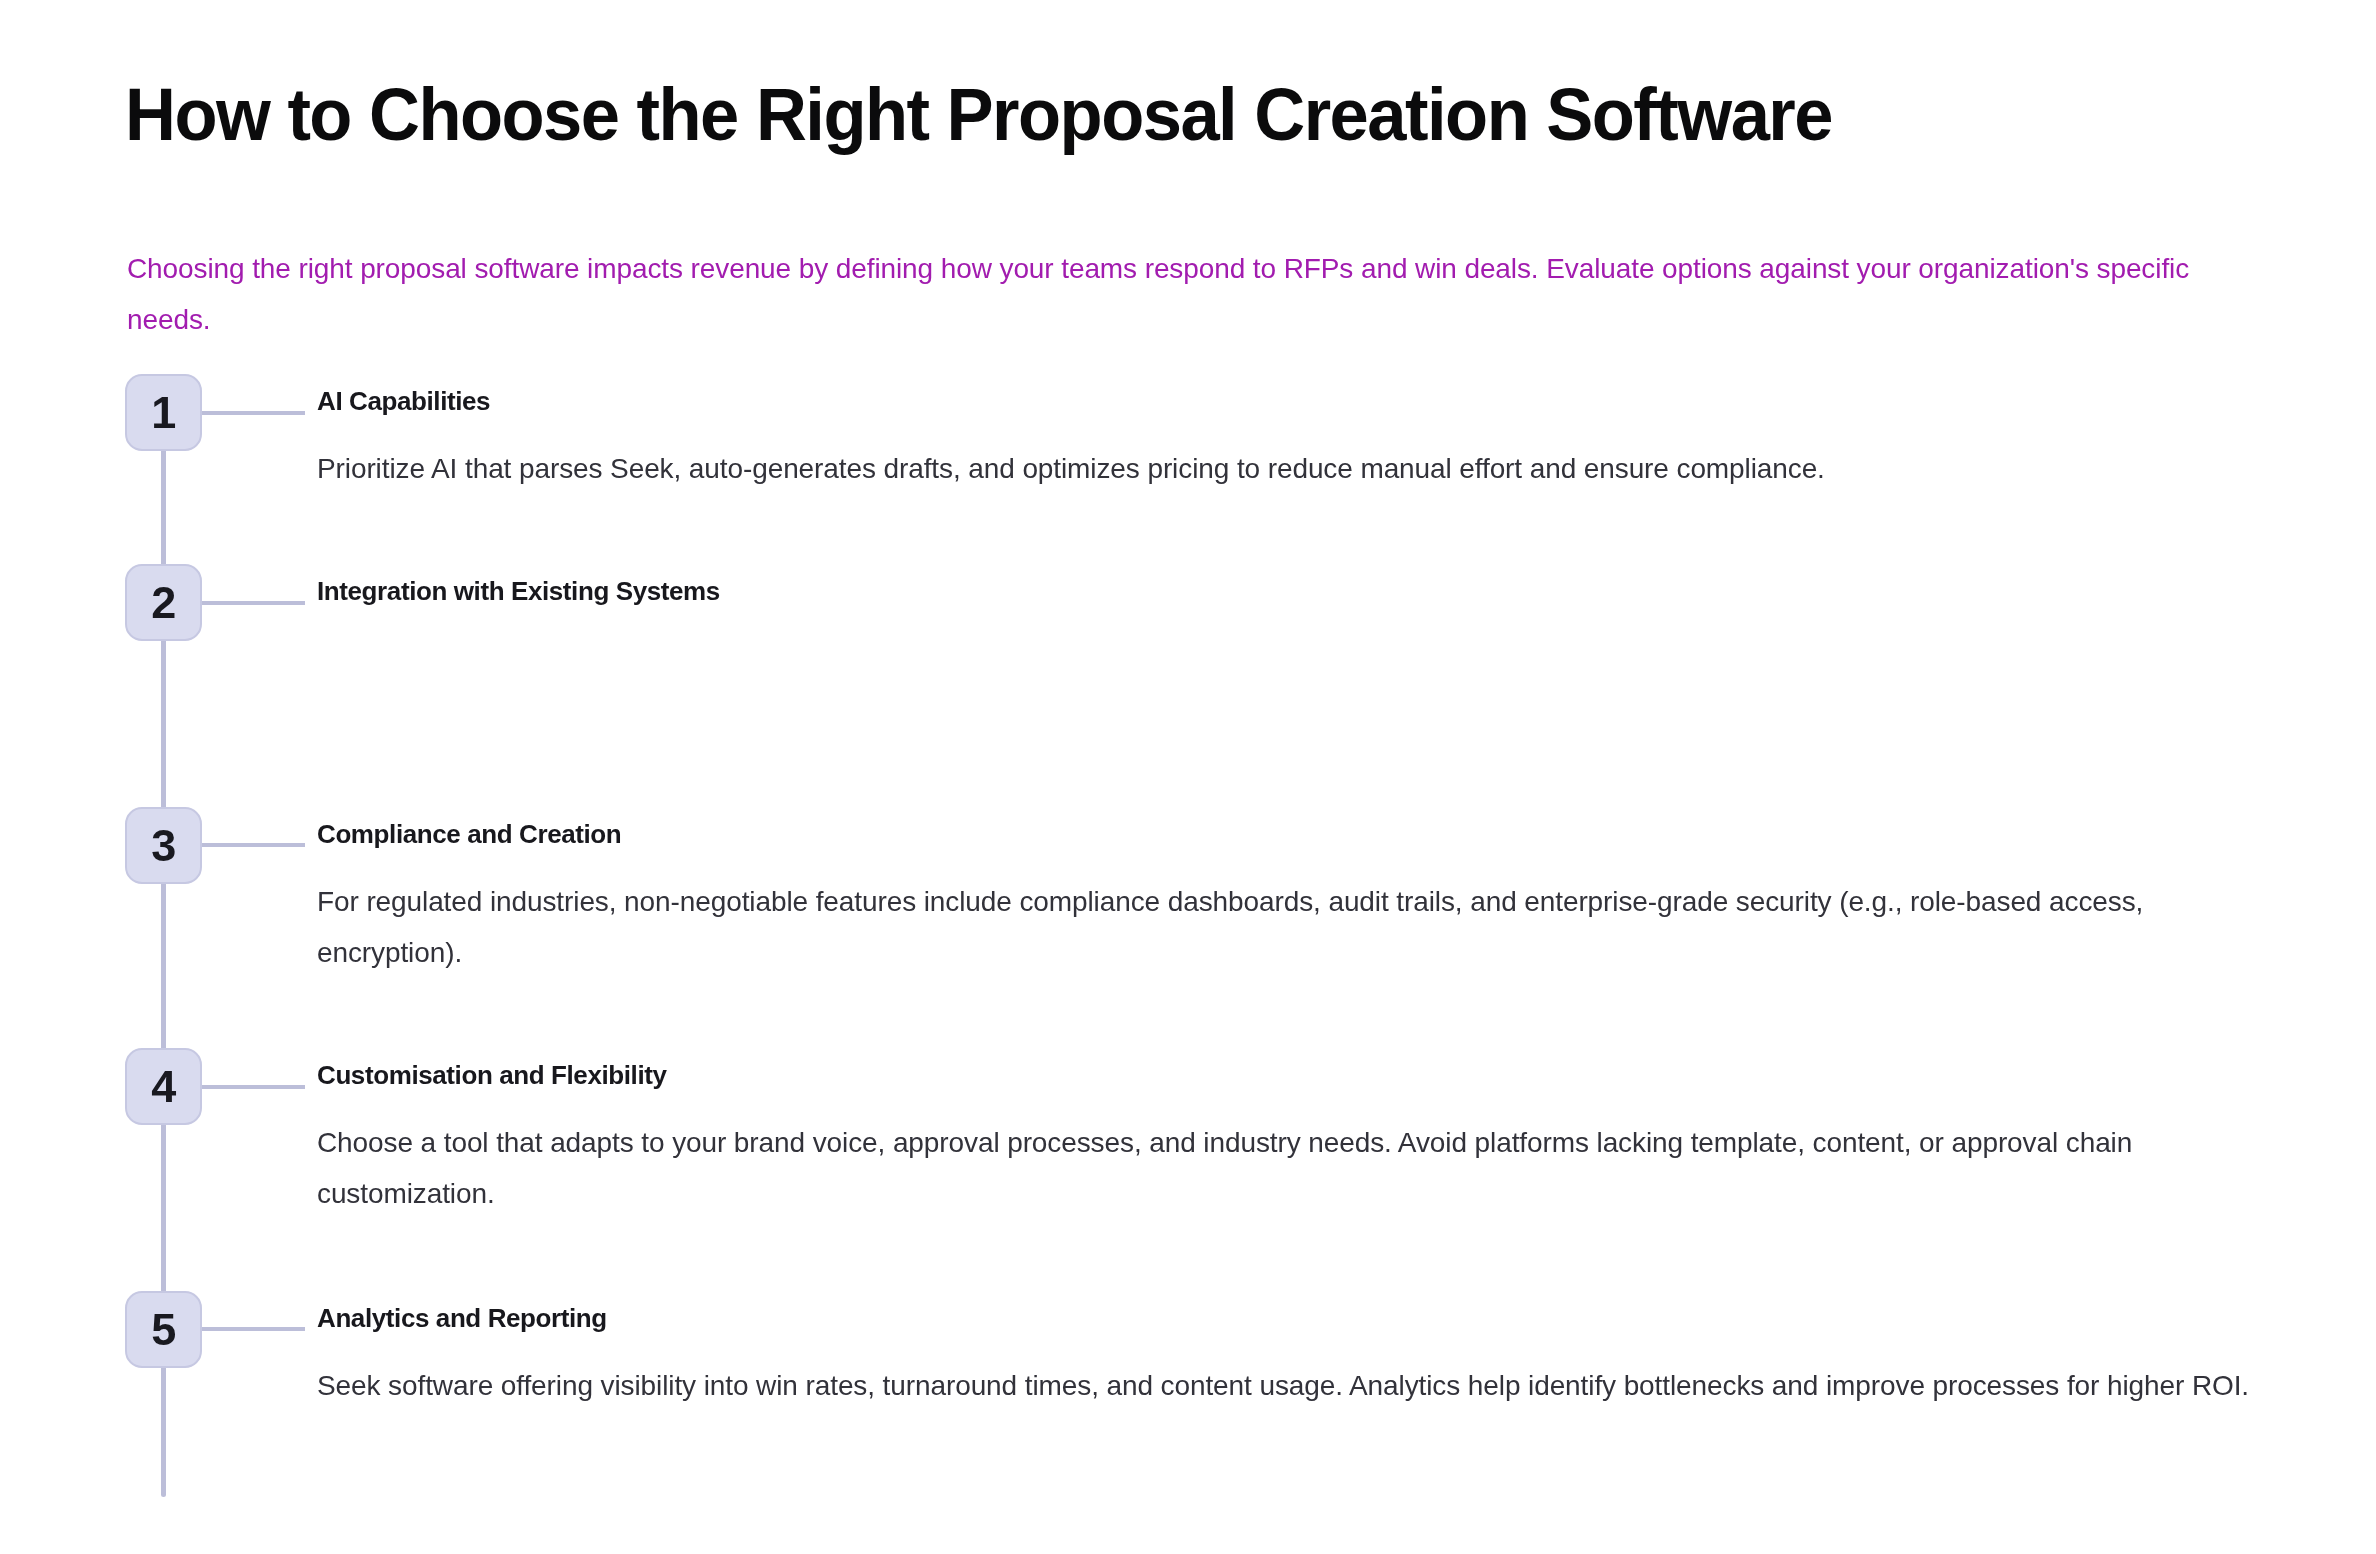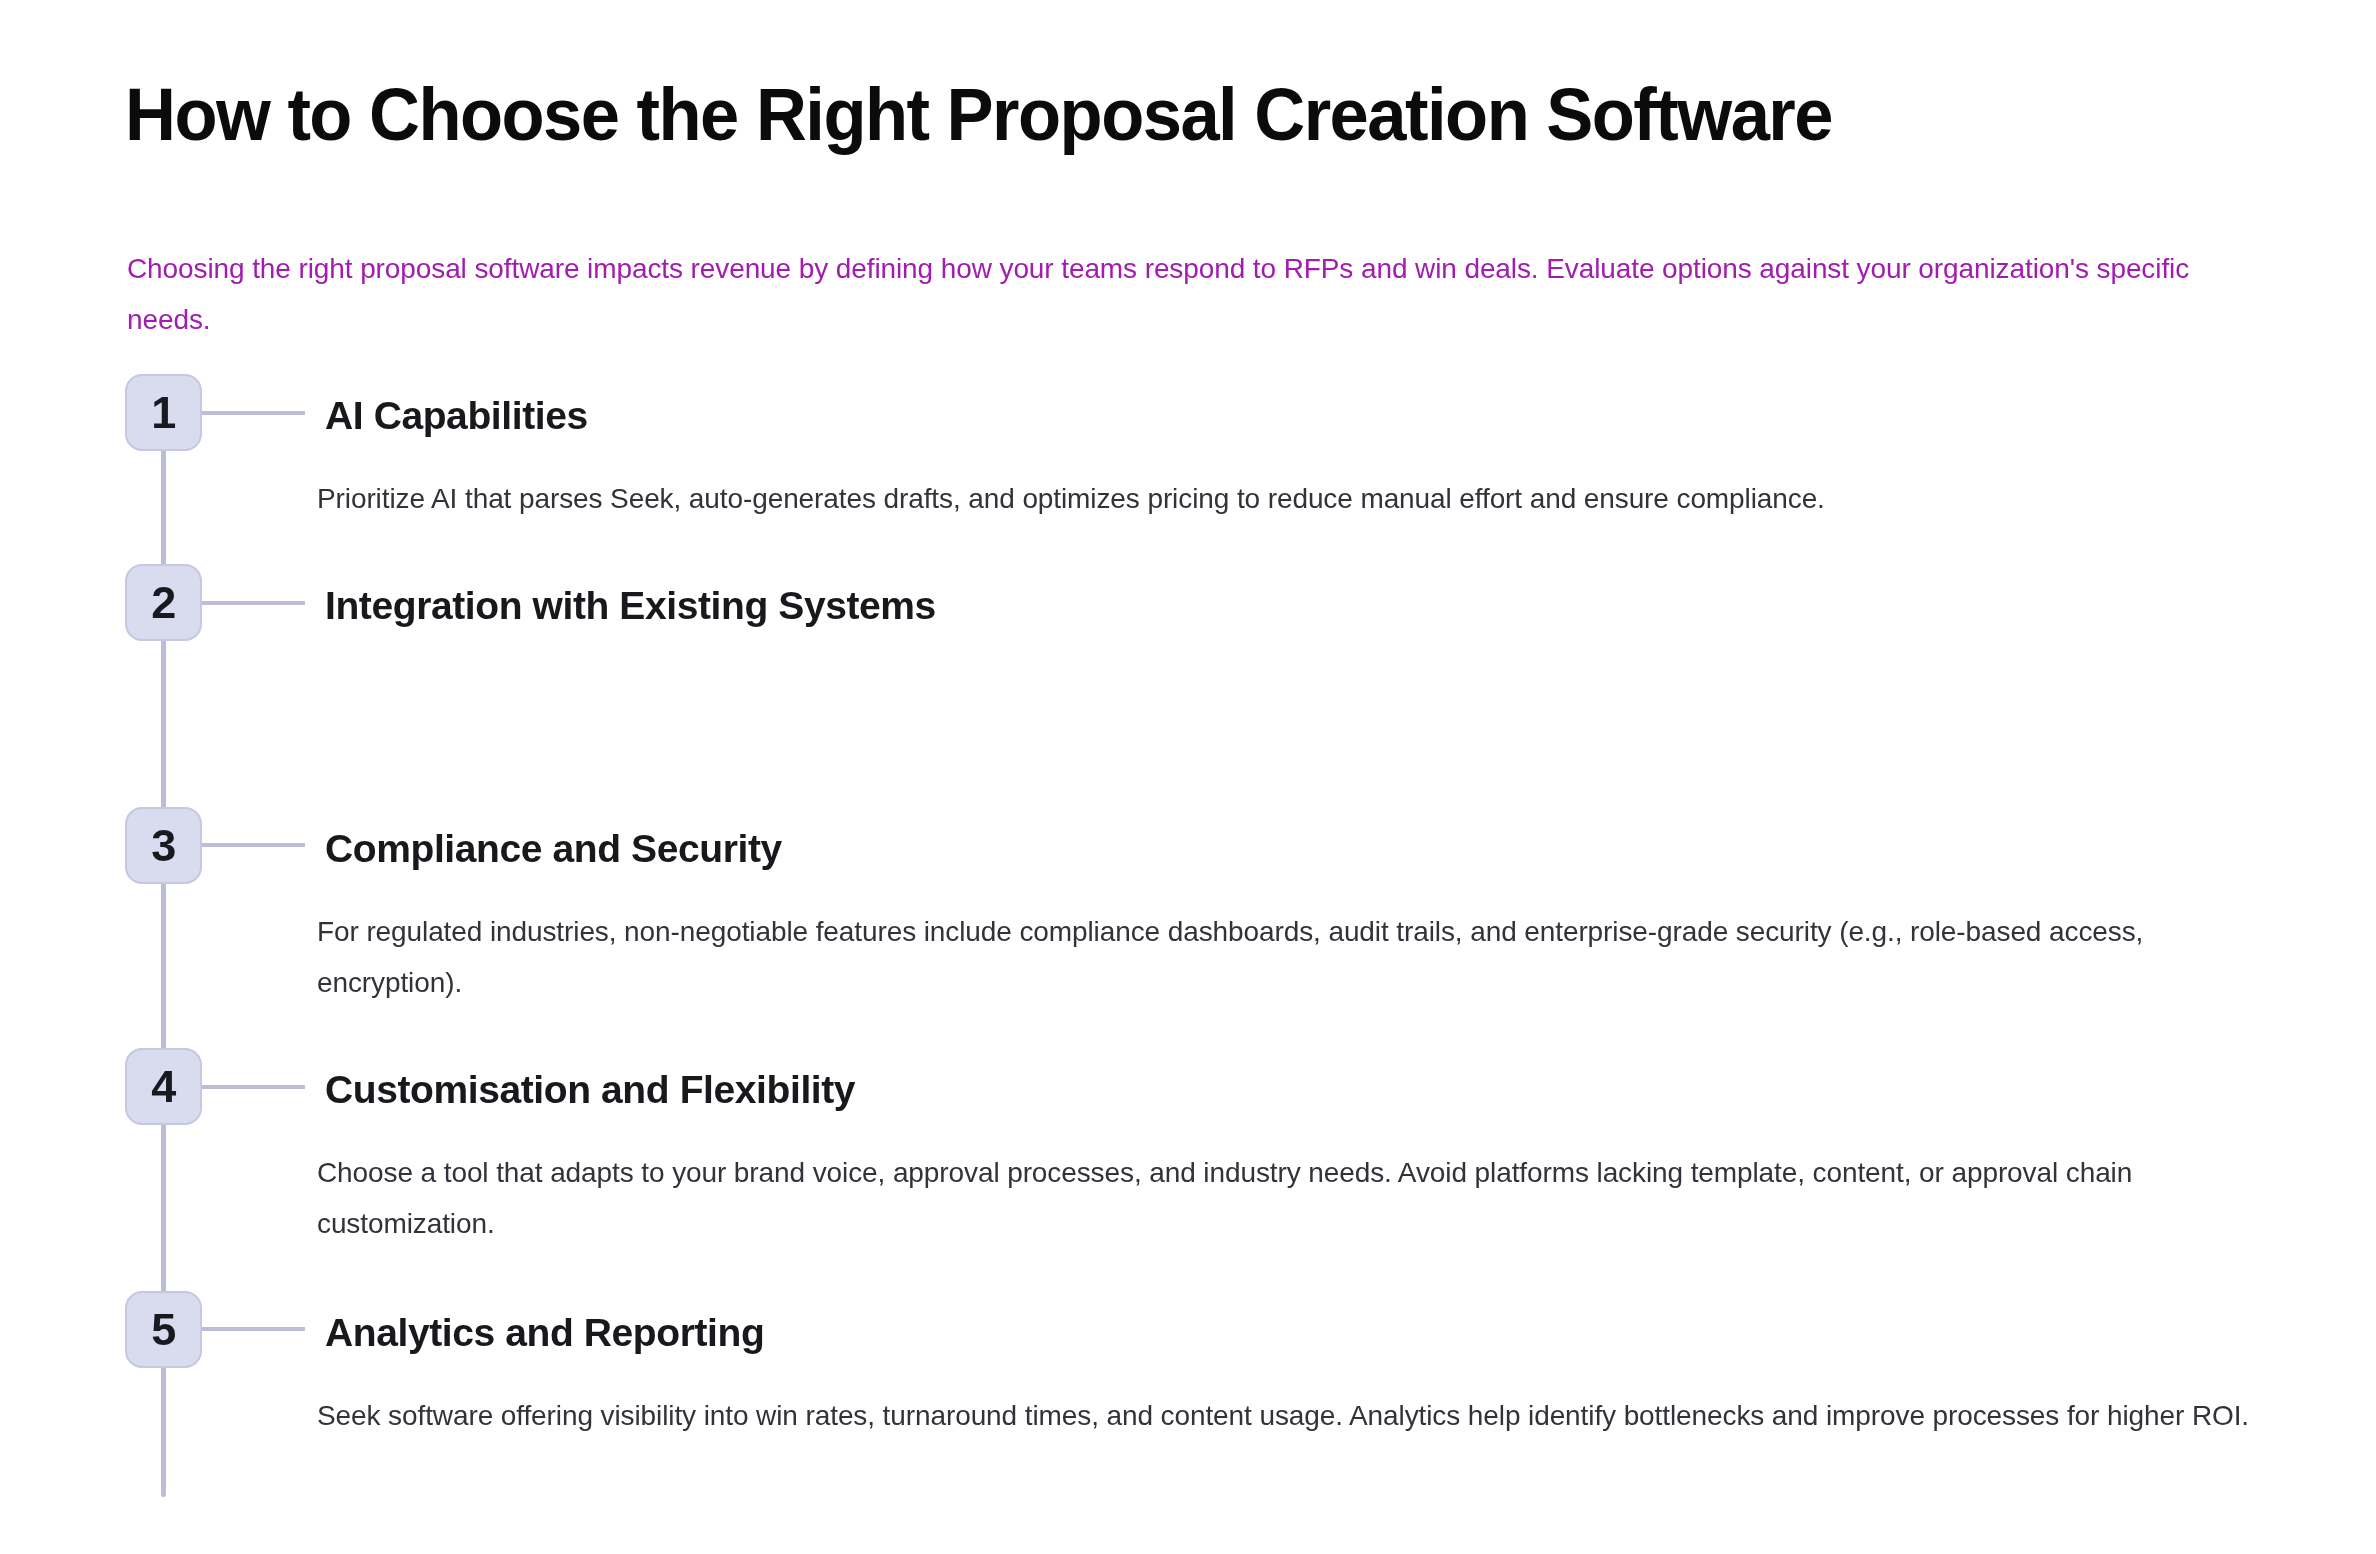--- a/index.html
+++ b/index.html
@@ -115,23 +115,23 @@
     background: #bcbed9;
     z-index: 2;
   }
 
   .step-body {
     position: absolute;
     left: 317px;
     width: 1980px;
   }
   .step-title {
-    margin: 8px;
+    margin: 0;
     font-family: "Liberation Sans Narrow", "Liberation Sans", sans-serif;
-    font-size: 39px;
+    font-size: 26px;
     font-weight: 700;
     color: #18181d;
     letter-spacing: -0.4px;
     line-height: 1.1;
     white-space: nowrap;
   }
   .step-desc {
     margin: 0;
     padding-top: 27px;
     font-size: 28px;
@@ -173,21 +173,21 @@
           <div class="step-body" style="top: 203px;">
             <h2 class="step-title">Integration with Existing Systems</h2>
           </div>
         </div>
         <div class="step">
           <div class="badge" style="top: 433px;">
             <span class="badge-num">3</span>
           </div>
           <div class="connector" style="top: 469px;"></div>
           <div class="step-body" style="top: 446px;">
-            <h2 class="step-title">Compliance and Security</h2>
+            <h2 class="step-title">Compliance and Creation</h2>
             <p class="step-desc">For regulated industries, non-negotiable features include compliance dashboards, audit trails, and enterprise-grade security (e.g., role-based access, encryption).</p>
           </div>
         </div>
         <div class="step">
           <div class="badge" style="top: 674px;">
             <span class="badge-num">4</span>
           </div>
           <div class="connector" style="top: 711px;"></div>
           <div class="step-body" style="top: 687px;">
             <h2 class="step-title">Customisation and Flexibility</h2>

